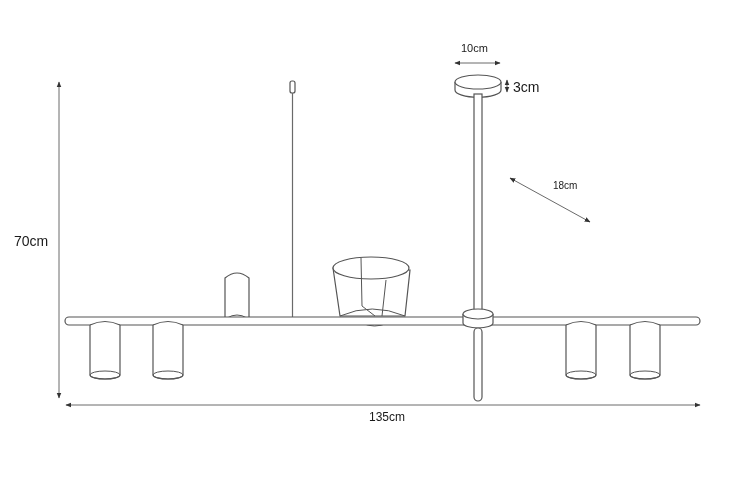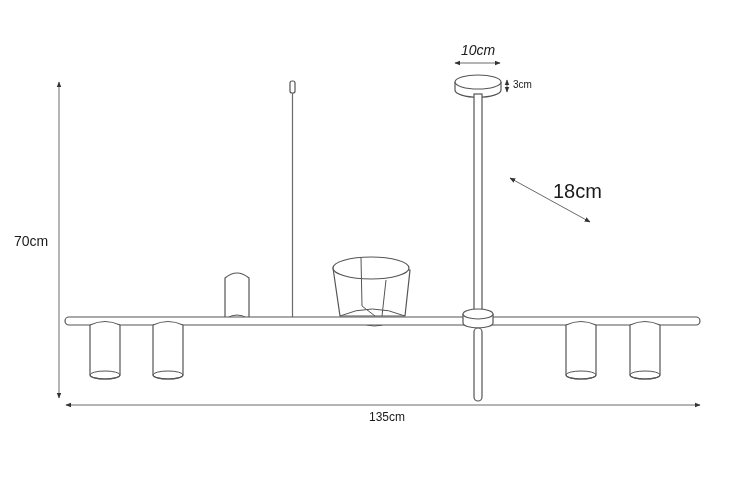--- a/index.html
+++ b/index.html
@@ -98,17 +98,17 @@
     <path class="shape" d="M566,325 Q581,318 596,325"></path>
     <ellipse class="inner" cx="581" cy="375" rx="15" ry="4"></ellipse>
   </g>
   <g>
     <path class="shape" d="M630,325 L630,375 A15,4 0 0 0 660,375 L660,325"></path>
     <path class="shape" d="M630,325 Q645,318 660,325"></path>
     <ellipse class="inner" cx="645" cy="375" rx="15" ry="4"></ellipse>
   </g>
 </svg>
 
-<div class="label" style="left:461px; top:42px; font-size:14px;font-style:italic;">10cm</div>
-<div class="label" style="left:513px; top:79px; font-size:10px;">3cm</div>
-<div class="label" style="left:553px; top:180px; font-size:20px;">18cm</div>
+<div class="label" style="left:461px; top:42px; font-size:11px;">10cm</div>
+<div class="label" style="left:513px; top:79px; font-size:14px;">3cm</div>
+<div class="label" style="left:553px; top:180px; font-size:10px;">18cm</div>
 <div class="label" style="left:14px; top:233px; font-size:14px;">70cm</div>
 <div class="label" style="left:369px; top:410px; font-size:12px;">135cm</div>
 
 </body></html>

